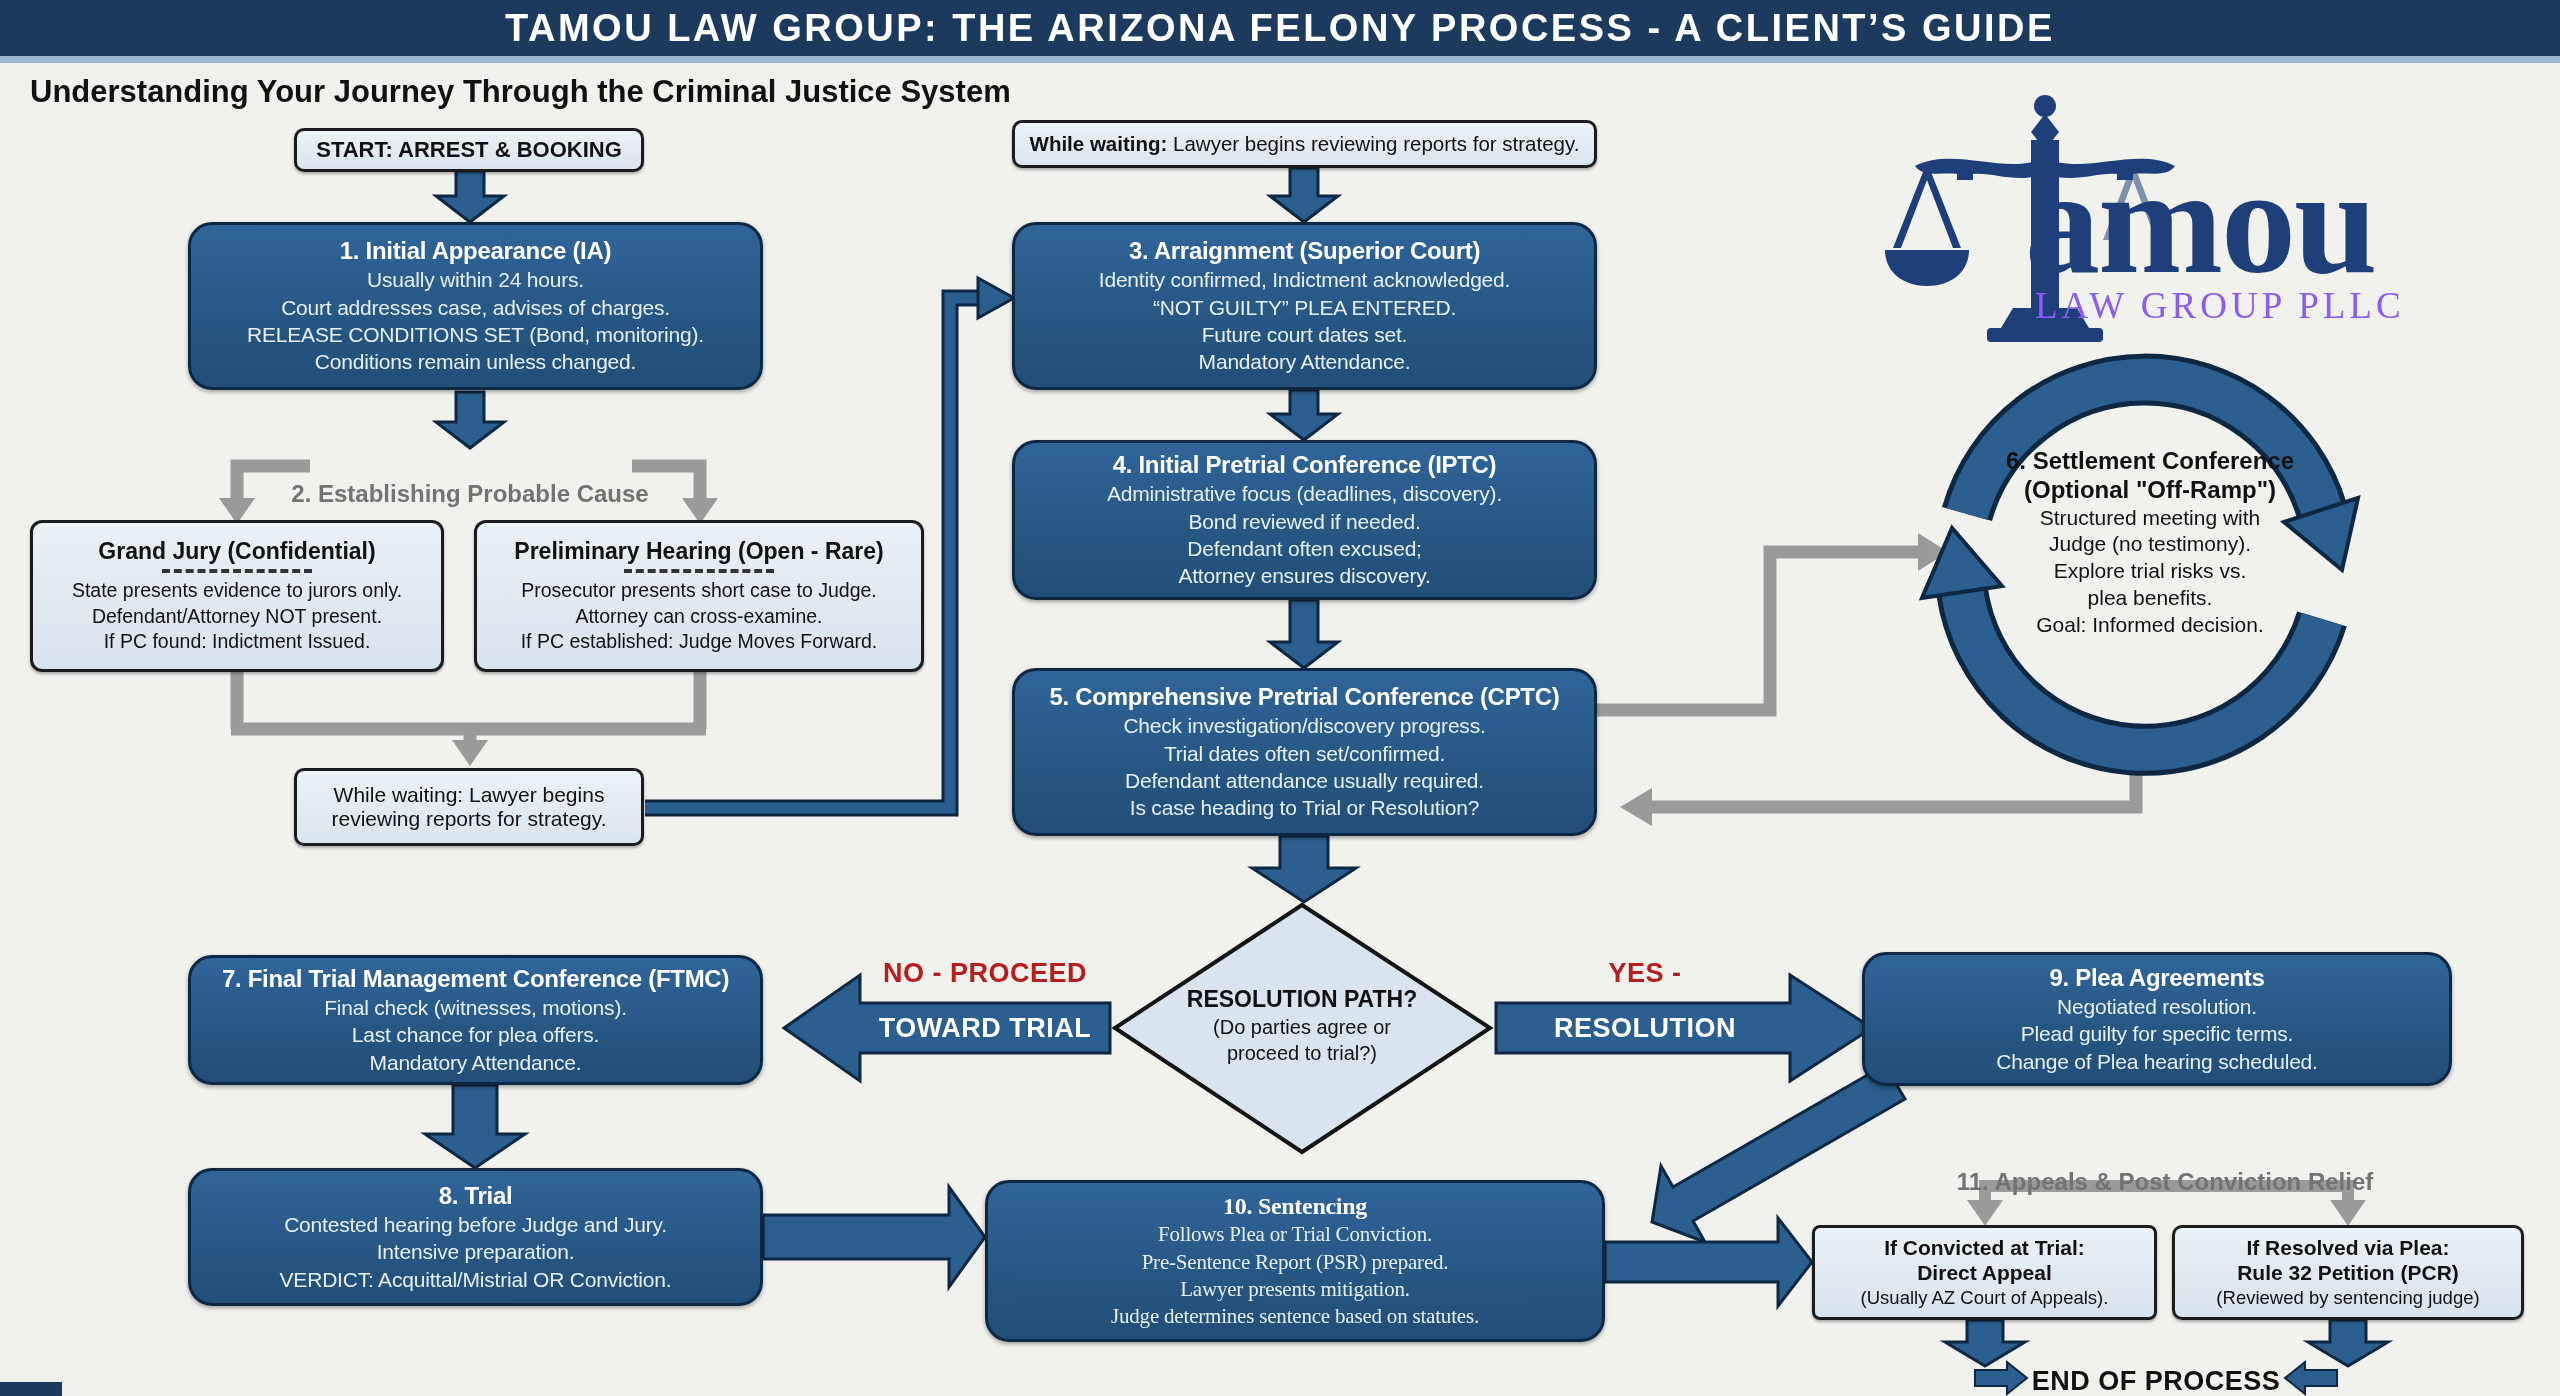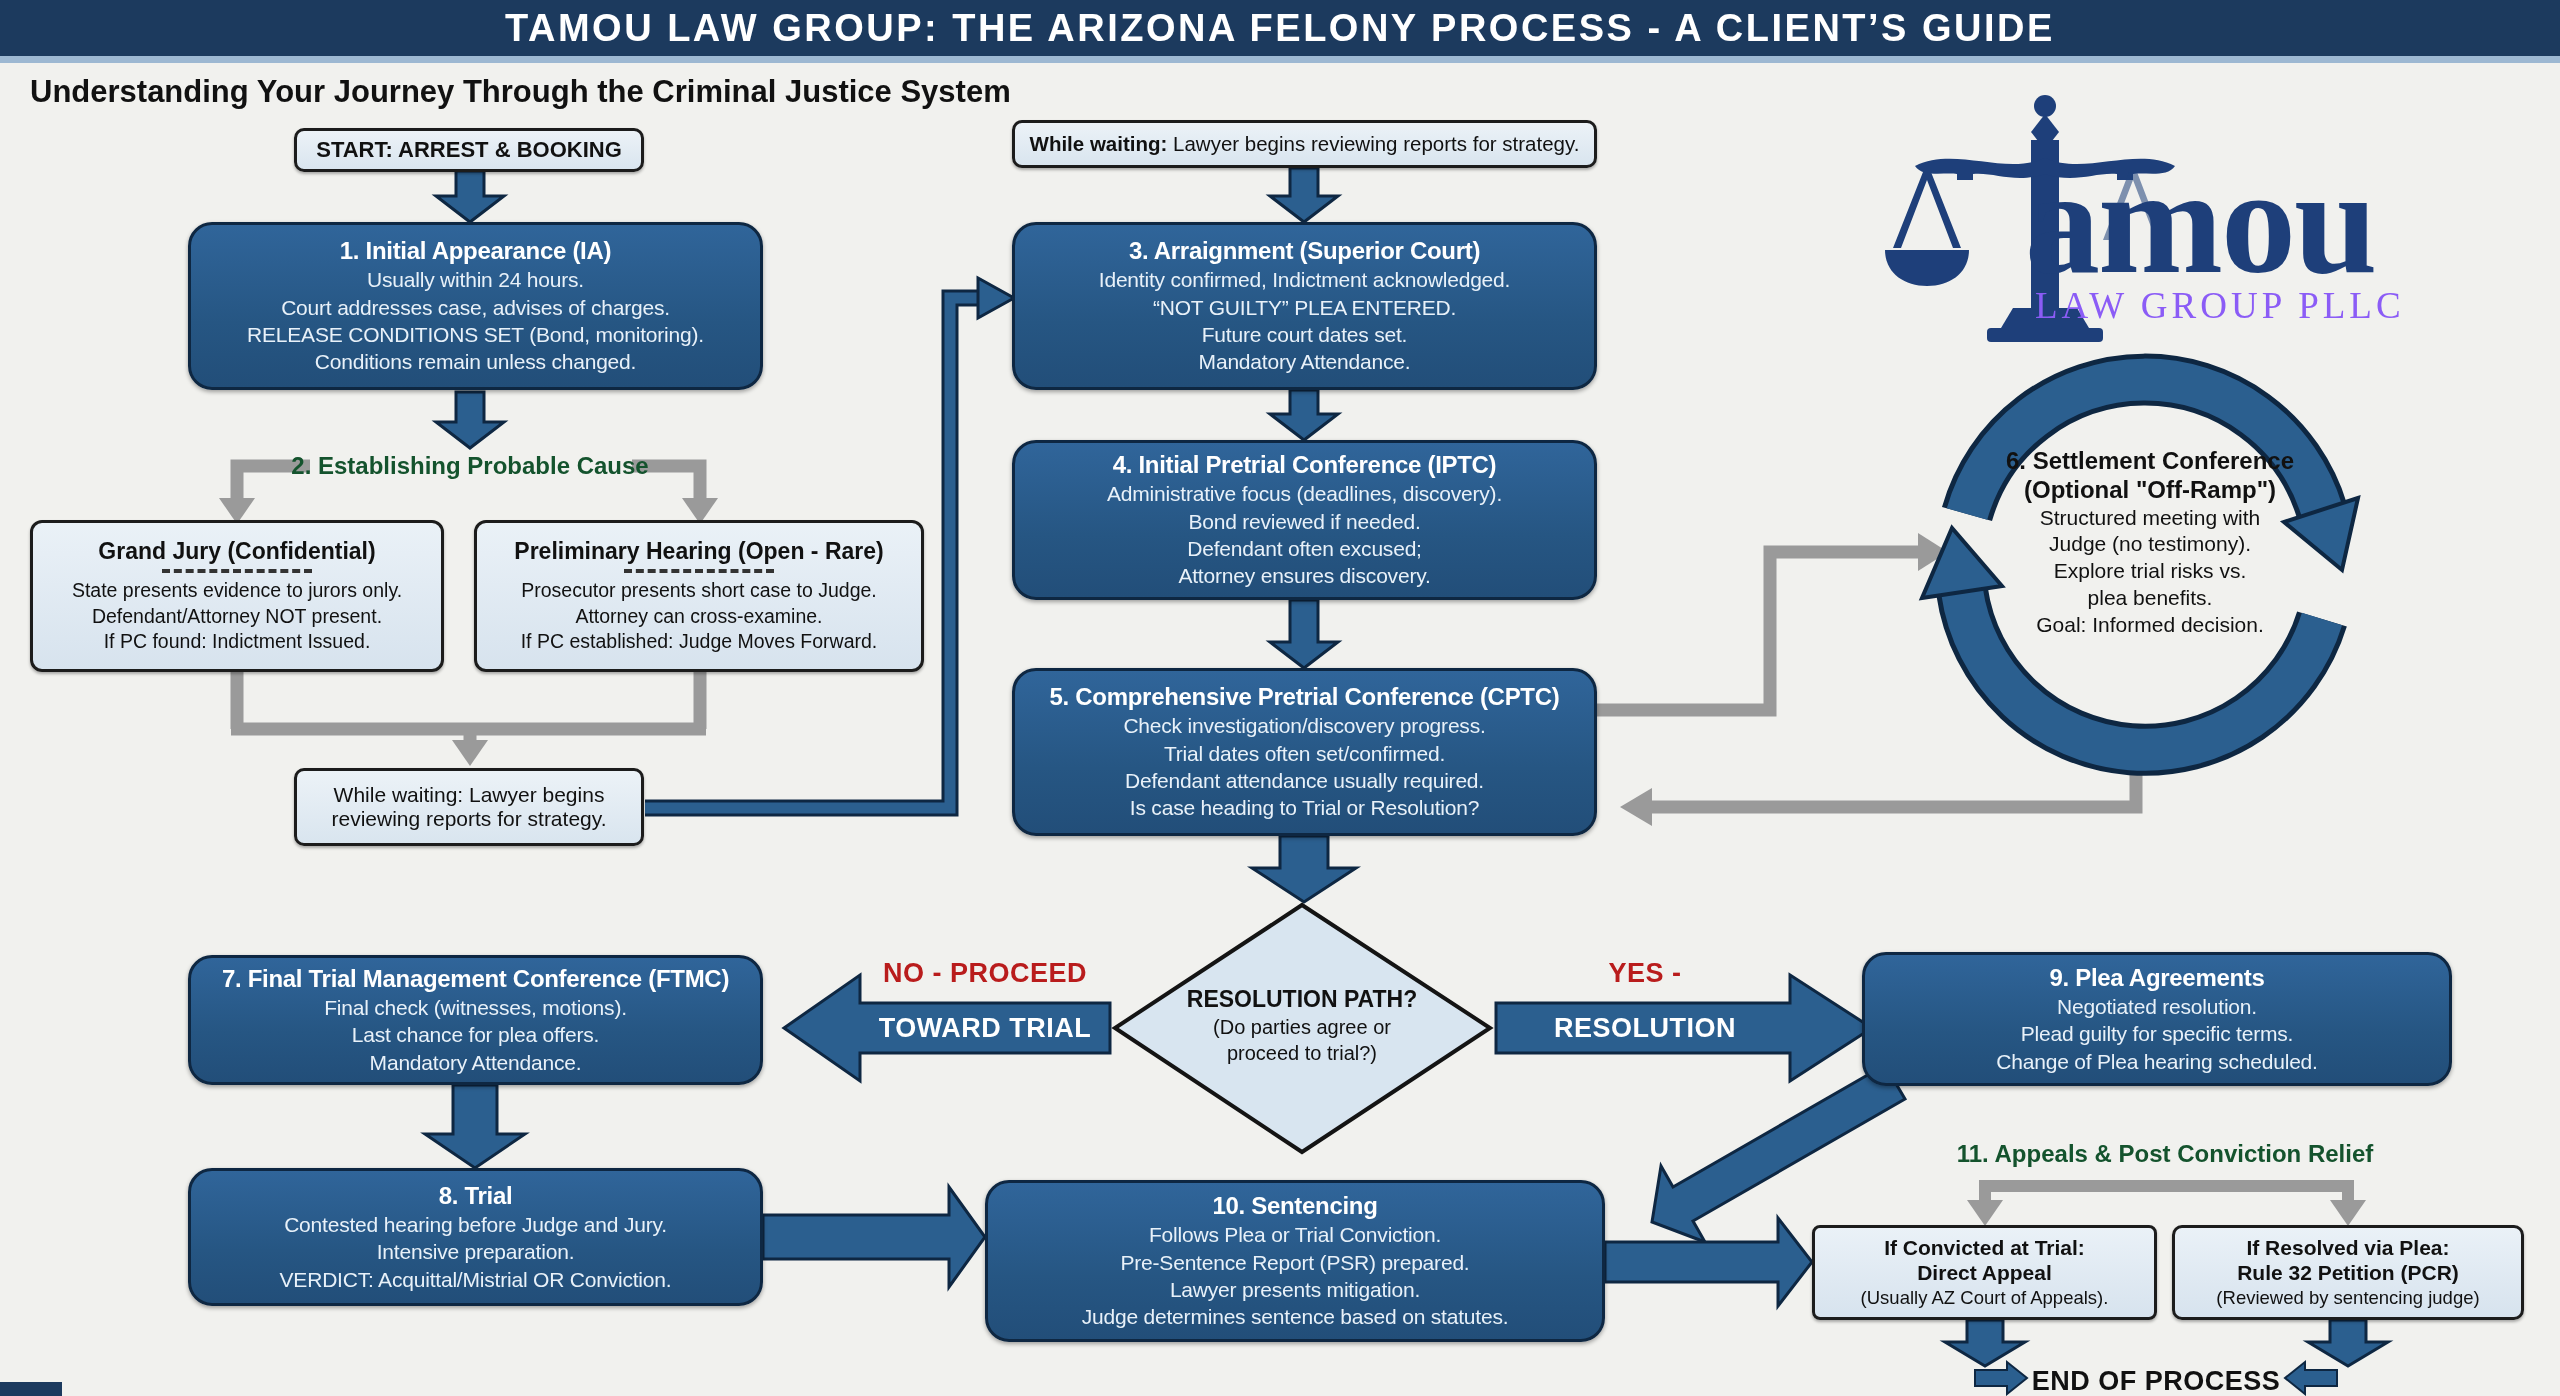--- a/index.html
+++ b/index.html
@@ -34,21 +34,21 @@
   }
   .lightbox .t{font-weight:bold;font-size:23px;line-height:1.2;}
   .lightbox .l{font-size:19.5px;line-height:1.3;}
   .dash{width:150px;border-top:4px dashed #333;margin:4px 0 5px 0;}
   .note{
     background:linear-gradient(180deg,#ecf2f7 0%,#d9e5ef 100%);
     border:3px solid #1c1c1c;border-radius:10px;color:#111;
     display:flex;align-items:center;justify-content:center;text-align:center;
     box-shadow:0 2px 3px rgba(0,0,0,.3);
   }
-  .floatlabel{font-weight:bold;color:#14532d;text-align:center;z-index:2;position:absolute;}
+  .floatlabel{font-weight:bold;color:#737373;text-align:center;z-index:2;position:absolute;margin-top:28px;}
   .arrowlabel-dark{position:absolute;z-index:3;font-weight:bold;color:#b91c1c;text-align:center;font-size:27px;letter-spacing:0.5px;}
   .arrowlabel-white{position:absolute;z-index:3;font-weight:bold;color:#fff;text-align:center;font-size:27px;letter-spacing:0.5px;}
   .circle-text{z-index:2;text-align:center;color:#111;}
   .circle-text .t{font-weight:bold;font-size:24px;line-height:1.22;}
   .circle-text .l{font-size:21px;line-height:1.28;}
   .diamond-text{z-index:2;text-align:center;color:#111;}
   .diamond-text .t{font-weight:bold;font-size:23px;line-height:1.25;}
   .diamond-text .l{font-size:20px;line-height:1.3;}
   
   .logo{z-index:2;}
@@ -223,21 +223,21 @@
     <div class="l">VERDICT: Acquittal/Mistrial OR Conviction.</div>
   </div>
 
   <div class="abs darkbox" style="left:1862px;top:952px;width:590px;height:134px;">
     <div class="t">9. Plea Agreements</div>
     <div class="l">Negotiated resolution.</div>
     <div class="l">Plead guilty for specific terms.</div>
     <div class="l">Change of Plea hearing scheduled.</div>
   </div>
 
-  <div class="abs darkbox" style="left:985px;top:1180px;width:620px;height:162px;">
+  <div class="abs darkbox" style="left:985px;top:1180px;width:620px;height:162px;font-family:Liberation Serif, serif;">
     <div class="t">10. Sentencing</div>
     <div class="l">Follows Plea or Trial Conviction.</div>
     <div class="l">Pre-Sentence Report (PSR) prepared.</div>
     <div class="l">Lawyer presents mitigation.</div>
     <div class="l">Judge determines sentence based on statutes.</div>
   </div>
 
   <div class="floatlabel" style="left:1915px;top:1140px;width:500px;font-size:24px;">11. Appeals &amp; Post Conviction Relief</div>
 
   <div class="abs lightbox" style="left:1812px;top:1225px;width:345px;height:95px;border-radius:8px;">

